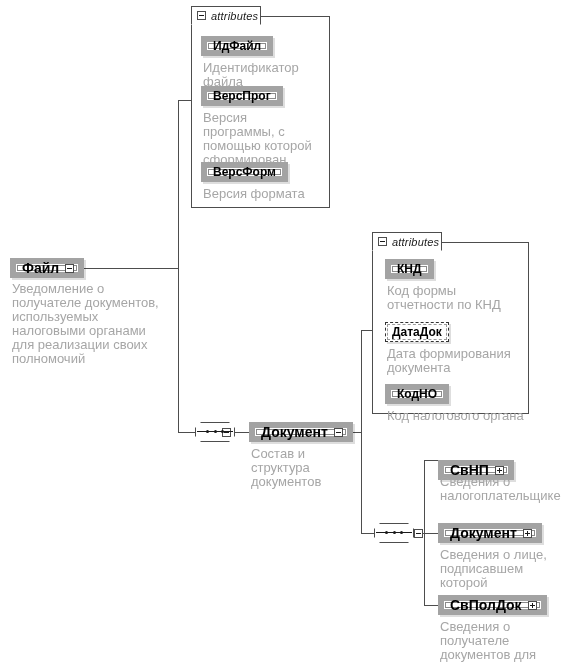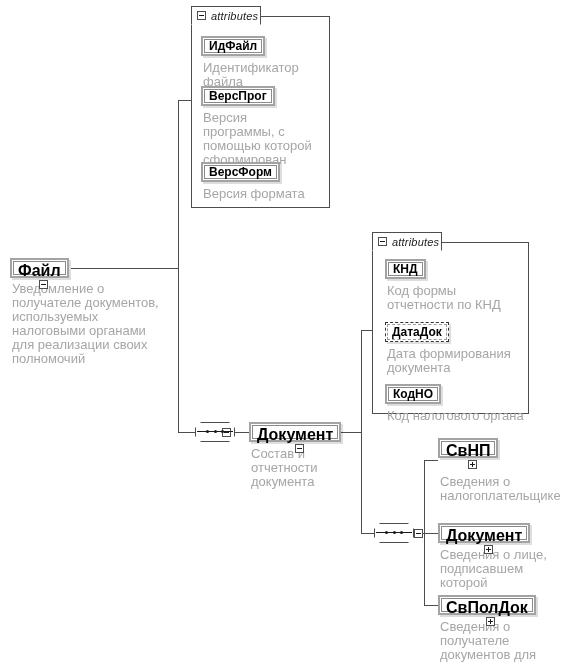--- a/index.html
+++ b/index.html
@@ -82,21 +82,21 @@
     width: 1px;
     height: 5px;
     background: #1a1a1a;
   }
 
   
   .node {
     position: absolute;
     box-sizing: border-box;
     background: #ffffff;
-    border: 2px solid #a3a3a3;
+    border: 6px solid #a3a3a3;
     padding: 2px 6px;
     font-size: 12px;
     font-weight: bold;
     color: #000000;
     white-space: nowrap;
     box-shadow: 2px 2px 0 rgba(0,0,0,0.13);
     display: flex;
     align-items: center;
     height: 20px;
   }
@@ -113,22 +113,21 @@
   .node .node-label { position: relative; z-index: 2; }
   .node .node-toggle {
     position: relative;
     z-index: 2;
     margin-left: 6px;
     margin-right: -2px;
   }
 
   
   .node.element {
-    font-size: 16px;
-    flex-direction: column;
+    font-size: 14px;
   }
 
   
   .desc {
     position: absolute;
     font-size: 13px;
     line-height: 14px;
     color: #a6a6a6;
     white-space: pre-line;
   }
@@ -252,21 +251,21 @@
         <i></i>
       </div>
   </div>
   <span class="toggle seq-toggle" style="left:222px; top:428px;"></span>
 
   <div class="node element" style="left:249px; top:422px;">
     <span class="inner-border"></span>
     <span class="node-label">Документ</span>
     <span class="toggle node-toggle"></span>
   </div>
-  <div class="desc" style="left:251px; top:447px; width:105px;">Состав и отчетности документа</div>
+  <div class="desc" style="left:251px; top:447px; width:105px;">Состав и структура документов</div>
 
   <div class="attrbox" style="left:372px; top:242px; width:157px; height:172px;"></div>
   <div class="attrbox-tab" style="left:372px; top:232px; width:70px;">
     <span class="toggle"></span>
     <span class="tab-label">attributes</span>
   </div>
 
   <div class="node" style="left:385px; top:259px;">
     <span class="inner-border"></span>
     <span class="node-label">КНД</span>
@@ -289,21 +288,21 @@
     <div class="oct"></div>
     <div class="seq-bar"></div>
     <div class="dots">
         <i></i>
         <i></i>
         <i></i>
       </div>
   </div>
   <span class="toggle seq-toggle" style="left:414px; top:529px;"></span>
 
-  <div class="node element" style="left:438px; top:438px;">
+  <div class="node element" style="left:438px; top:460px;">
     <span class="inner-border"></span>
     <span class="node-label">СвНП</span>
     <span class="toggle plus node-toggle"></span>
   </div>
   <div class="desc" style="left:440px; top:475px; width:130px;">Сведения о налогоплательщике</div>
 
   <div class="node element" style="left:438px; top:523px;">
     <span class="inner-border"></span>
     <span class="node-label">Документ</span>
     <span class="toggle plus node-toggle"></span>

